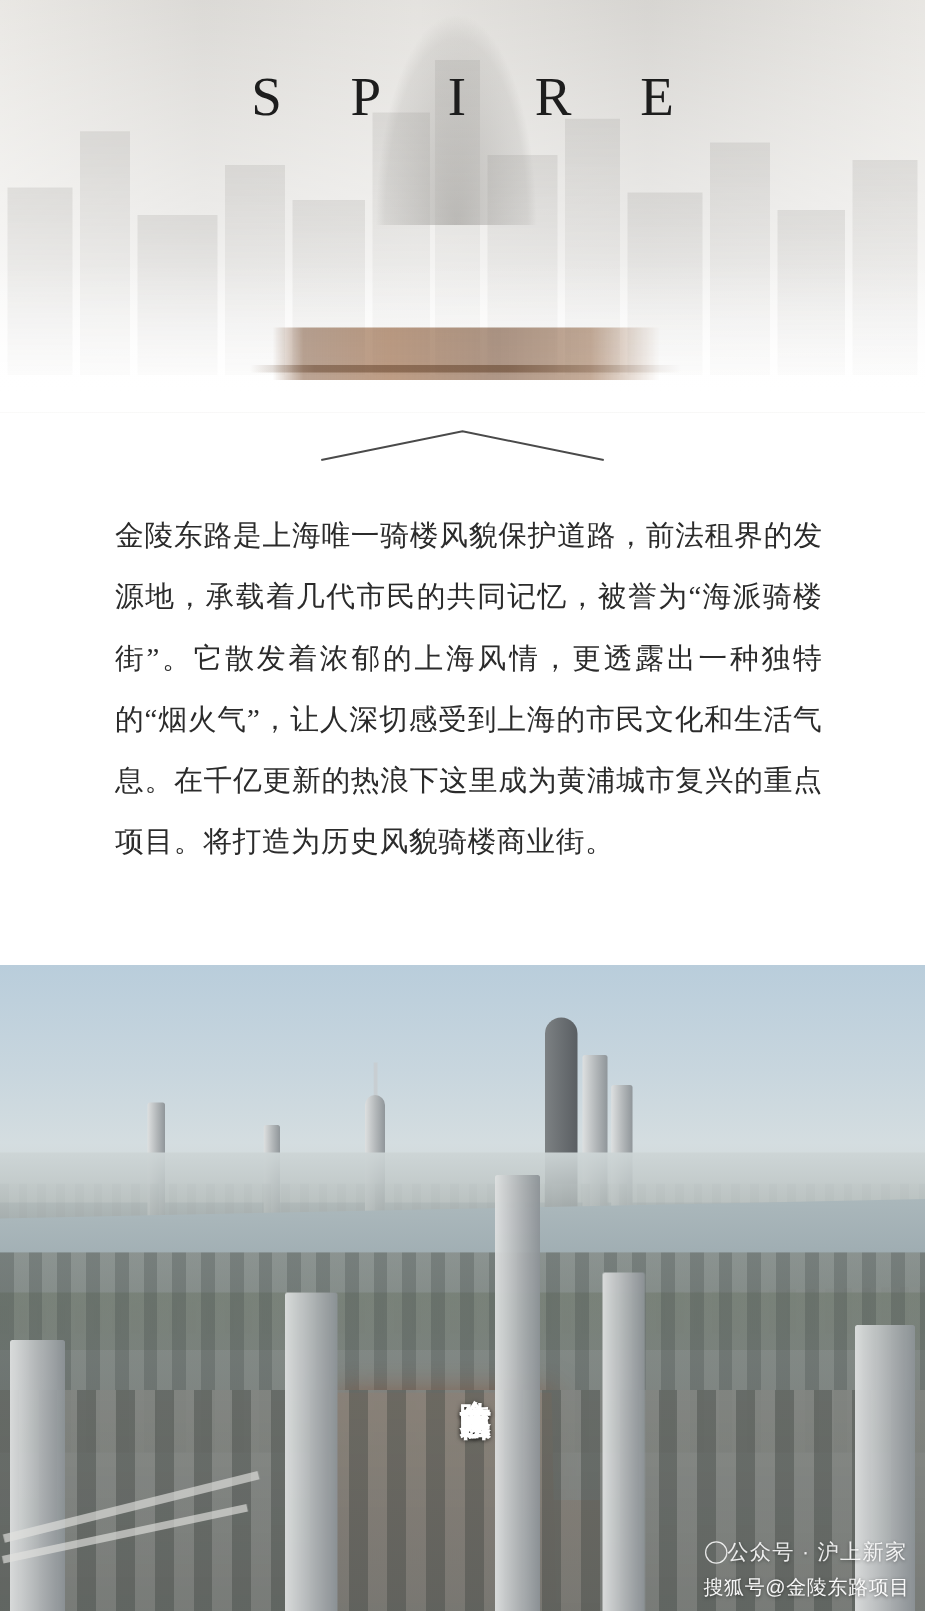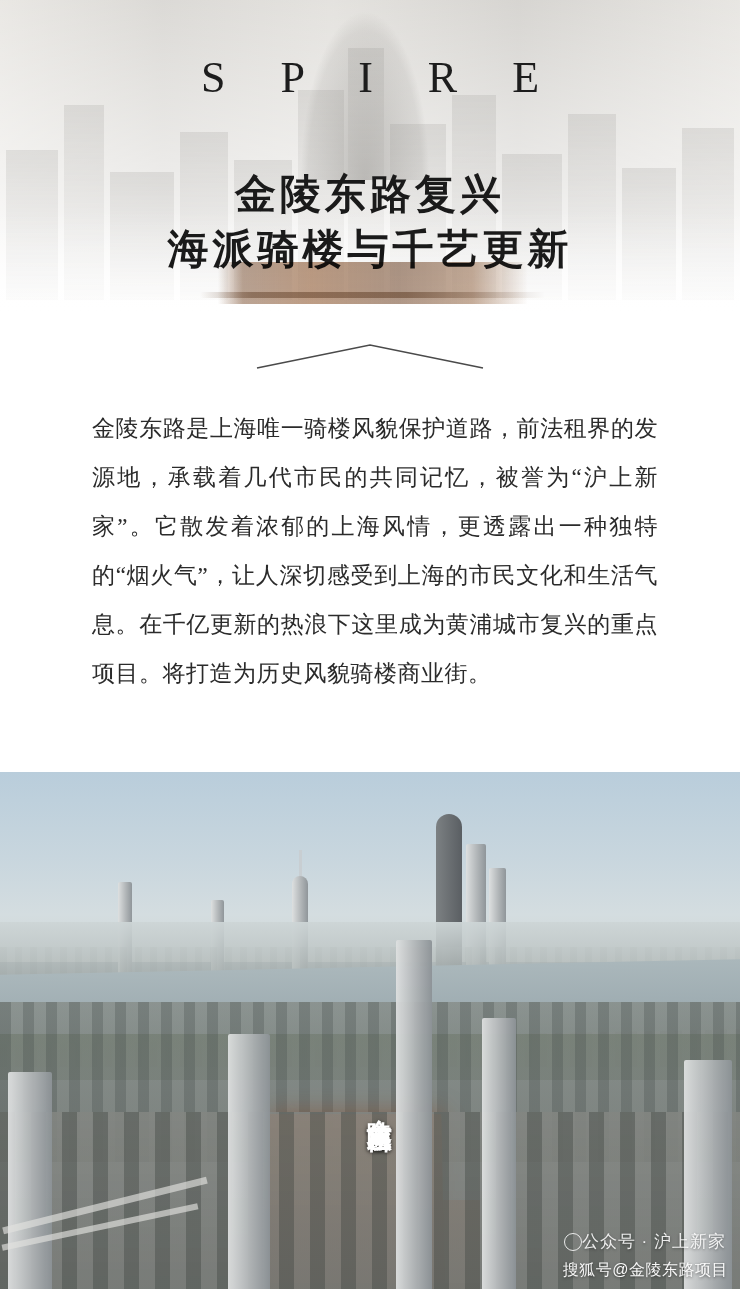--- a/index.html
+++ b/index.html
@@ -324,34 +324,30 @@
       <div class="blk" style="left:390px;width:56px;  height:176px;"></div>
       <div class="blk" style="left:452px;width:44px;  height:205px;"></div>
       <div class="blk" style="left:502px;width:60px;  height:146px;"></div>
       <div class="blk" style="left:568px;width:48px;  height:186px;"></div>
       <div class="blk" style="left:622px;width:54px;  height:132px;"></div>
       <div class="blk" style="left:682px;width:52px;  height:172px;"></div>
     </div>
 
     <div class="spire-word">S P I R E</div>
 
-    <div class="headline">
-      <div class="line1">金陵东路复兴</div>
-      <div class="line2">海派骑楼与千艺更新</div>
-    </div>
     <div class="brush"></div>
     <div class="brush-under"></div>
 
     <div class="chevron-divider">
       <svg width="230" height="30" viewBox="0 0 230 30">
         <path d="M2 27 L115 4 L228 27" fill="none" stroke="#4a4a4a" stroke-width="1.6"></path>
       </svg>
     </div>
 
-    <div class="body-copy">金陵东路是上海唯一骑楼风貌保护道路，前法租界的发源地，承载着几代市民的共同记忆，被誉为“沪上新家”。它散发着浓郁的上海风情，更透露出一种独特的“烟火气”，让人深切感受到上海的市民文化和生活气息。在千亿更新的热浪下这里成为黄浦城市复兴的重点项目。将打造为历史风貌骑楼商业街。</div>
+    <div class="body-copy">金陵东路是上海唯一骑楼风貌保护道路，前法租界的发源地，承载着几代市民的共同记忆，被誉为“海派骑楼街”。它散发着浓郁的上海风情，更透露出一种独特的“烟火气”，让人深切感受到上海的市民文化和生活气息。在千亿更新的热浪下这里成为黄浦城市复兴的重点项目。将打造为历史风貌骑楼商业街。</div>
   </div>
 
   <div class="photo">
     <div class="sky"></div>
 
     <div class="spire-antenna" style="left:299px; top:78px;  height:38px;"></div>
     <div class="tower" style="left:292px; top:104px; width:16px; height:96px; border-radius:8px 8px 0 0;"></div>
     <div class="tower dark" style="left:436px; top:42px;  width:26px; height:168px; border-radius:13px 13px 0 0;"></div>
     <div class="tower" style="left:466px; top:72px;  width:20px; height:140px;"></div>
     <div class="tower" style="left:489px; top:96px;  width:17px; height:118px;"></div>

